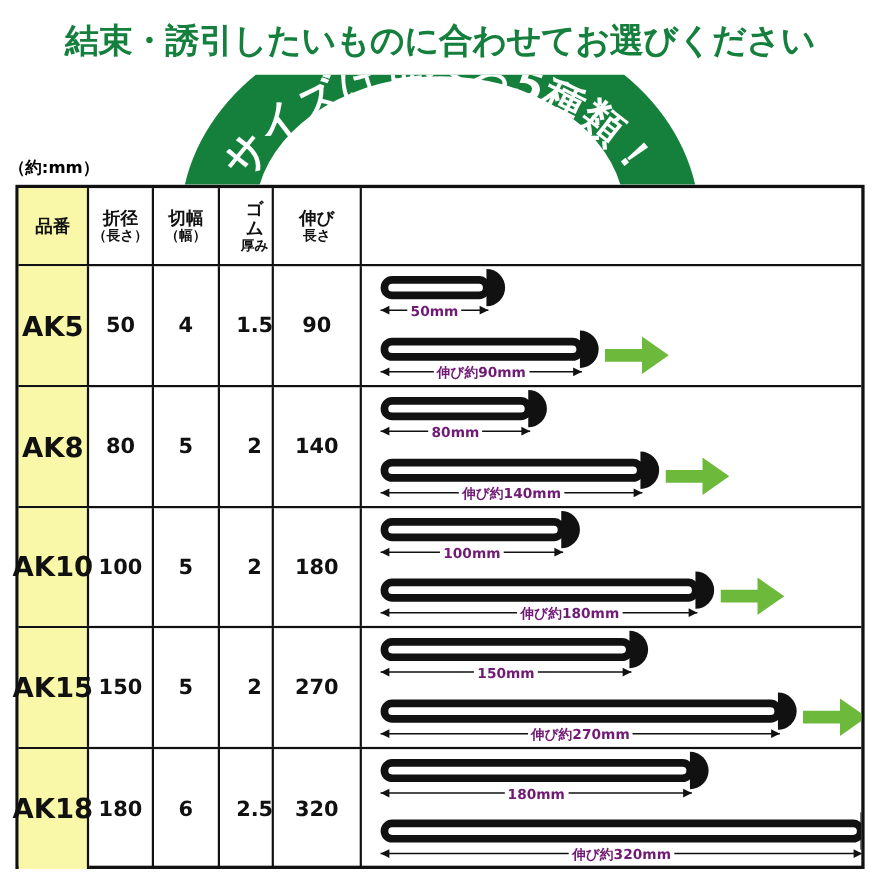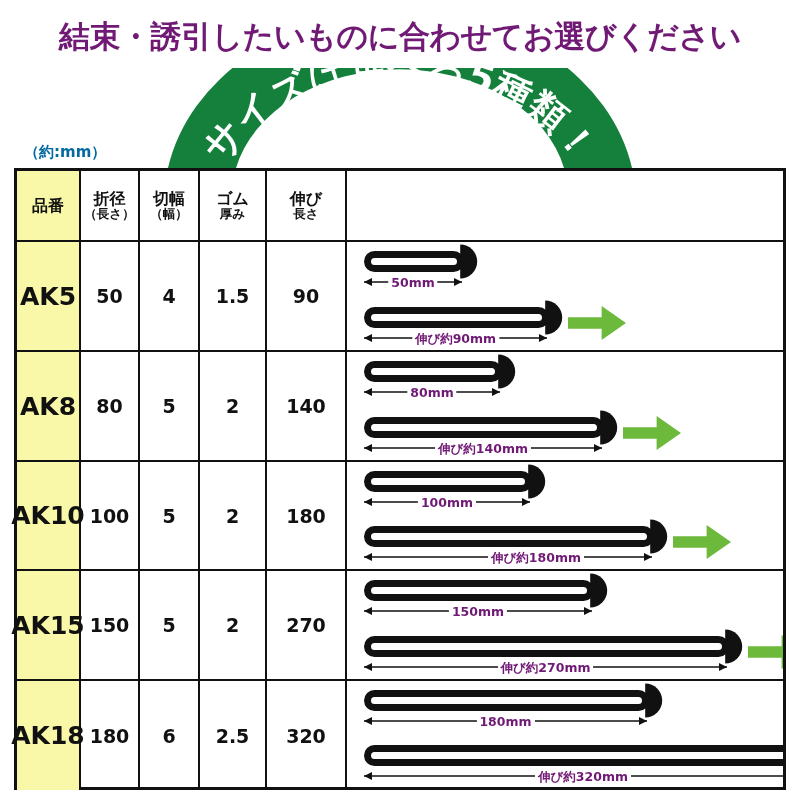--- a/index.html
+++ b/index.html
@@ -13,21 +13,21 @@
     position: relative;
     width: 800px; height: 800px;
     background: #ffffff;
   }
 
   
   .headline {
     position: absolute;
     top: 16px; left: 0; width: 800px;
     text-align: center;
-    color: #701a75;
+    color: #15803d;
     font-size: 31px;
     font-weight: bold;
     letter-spacing: -0.5px;
     white-space: nowrap;
     font-family: "DejaVu Sans", "Liberation Sans", sans-serif;
   }
 
   
   .arc-wrap {
     position: absolute;
@@ -35,23 +35,22 @@
     width: 480px; height: 100px;
   }
   .arc-wrap svg { display: block; }
 
   
   .unit-note {
     position: absolute;
     top: 143px; left: 8px;
     font-size: 15px;
     font-weight: bold;
-    color: #0369a1;
+    color: #000000;
     font-family: "DejaVu Sans", "Liberation Sans", sans-serif;
-    margin-left: 16px;
   }
 
   
   .tbl {
     position: absolute;
     left: 14px; top: 168px;
     width: 772px; height: 622px;
     border: 3px solid #111;
     box-sizing: border-box;
     background: #fff;
@@ -73,21 +72,21 @@
     border-right: 2px solid #111;
     display: flex;
     align-items: center;
     justify-content: center;
     font-family: "DejaVu Sans", "Liberation Sans", sans-serif;
     color: #111;
   }
   .c-code  { width: 64px; background: #F9F7A8; font-weight: bold; font-size: 25px; }
   .c-num   { width: 59px; font-weight: bold; font-size: 19px; }
   .c-num2  { width: 60px; font-weight: bold; font-size: 19px; }
-  .c-num3  { width: 67px; font-weight: bold; font-size: 19px; }
+  .c-num3  { width: 49px; font-weight: bold; font-size: 19px; padding-left: 16px; }
   .c-num4  { width: 80px; font-weight: bold; font-size: 19px; justify-content: center; }
   .c-diag  { flex: 1; border-right: none; position: relative; overflow: hidden; }
 
   .head .cell { font-size: 16px; font-weight: bold; line-height: 1.12; }
   .head .c-code { font-size: 16px; }
   .hcell-inner { text-align: center; }
   .hsub { font-size: 12.5px; display: block; }
 
   
   .diag { position: absolute; inset: 0; }

